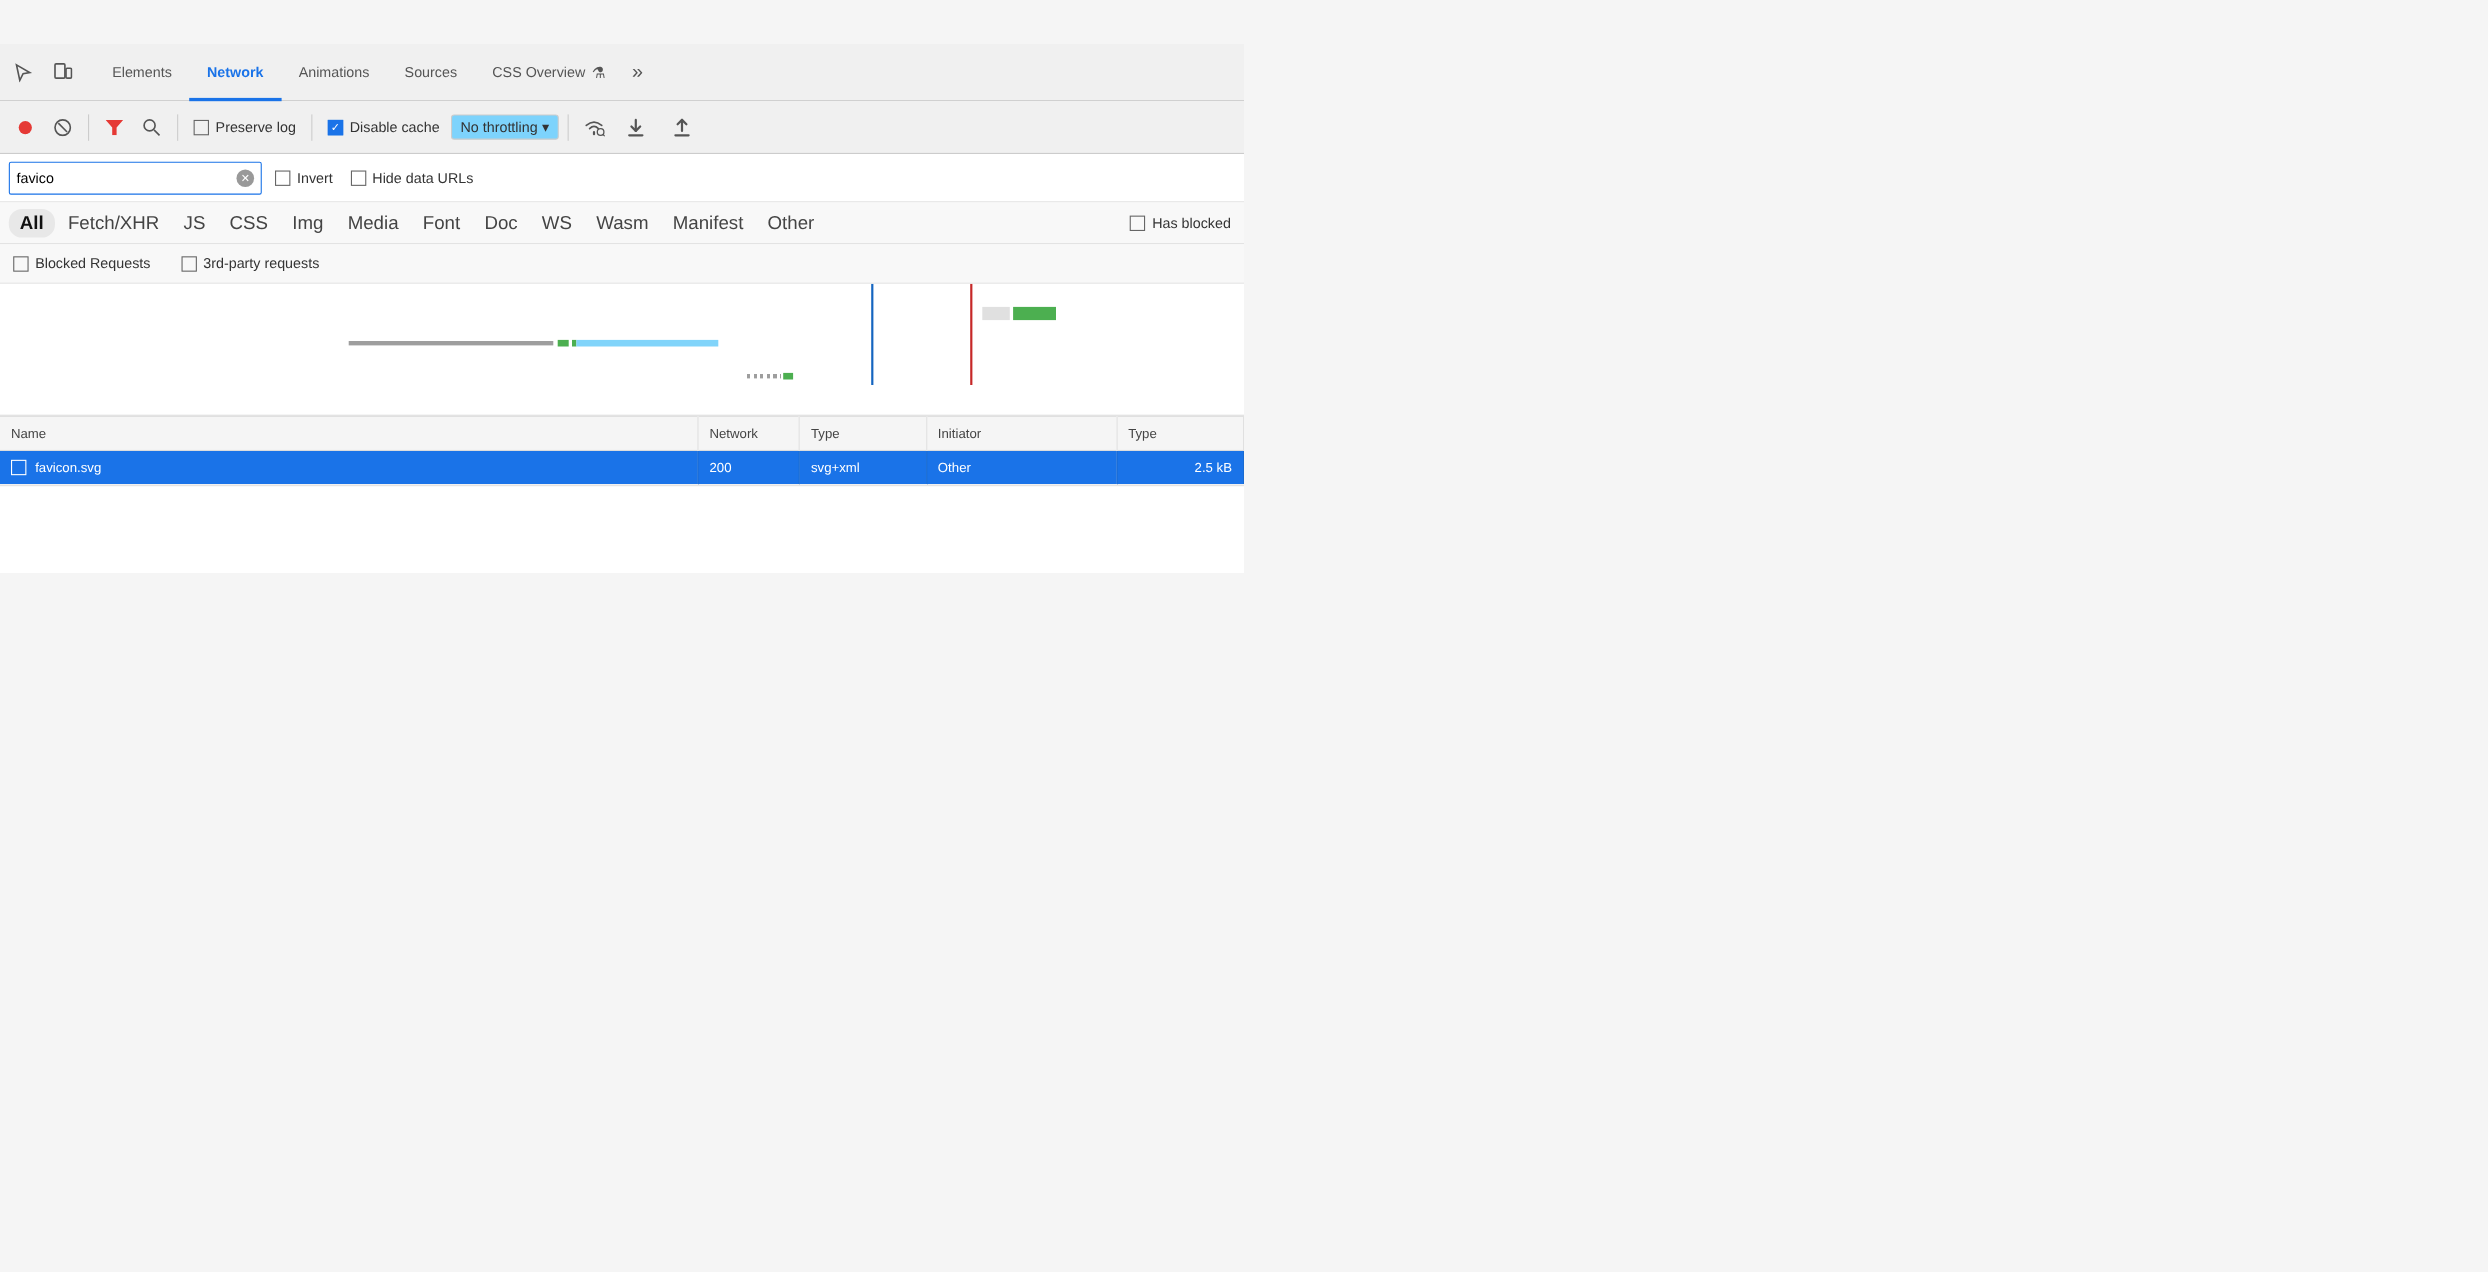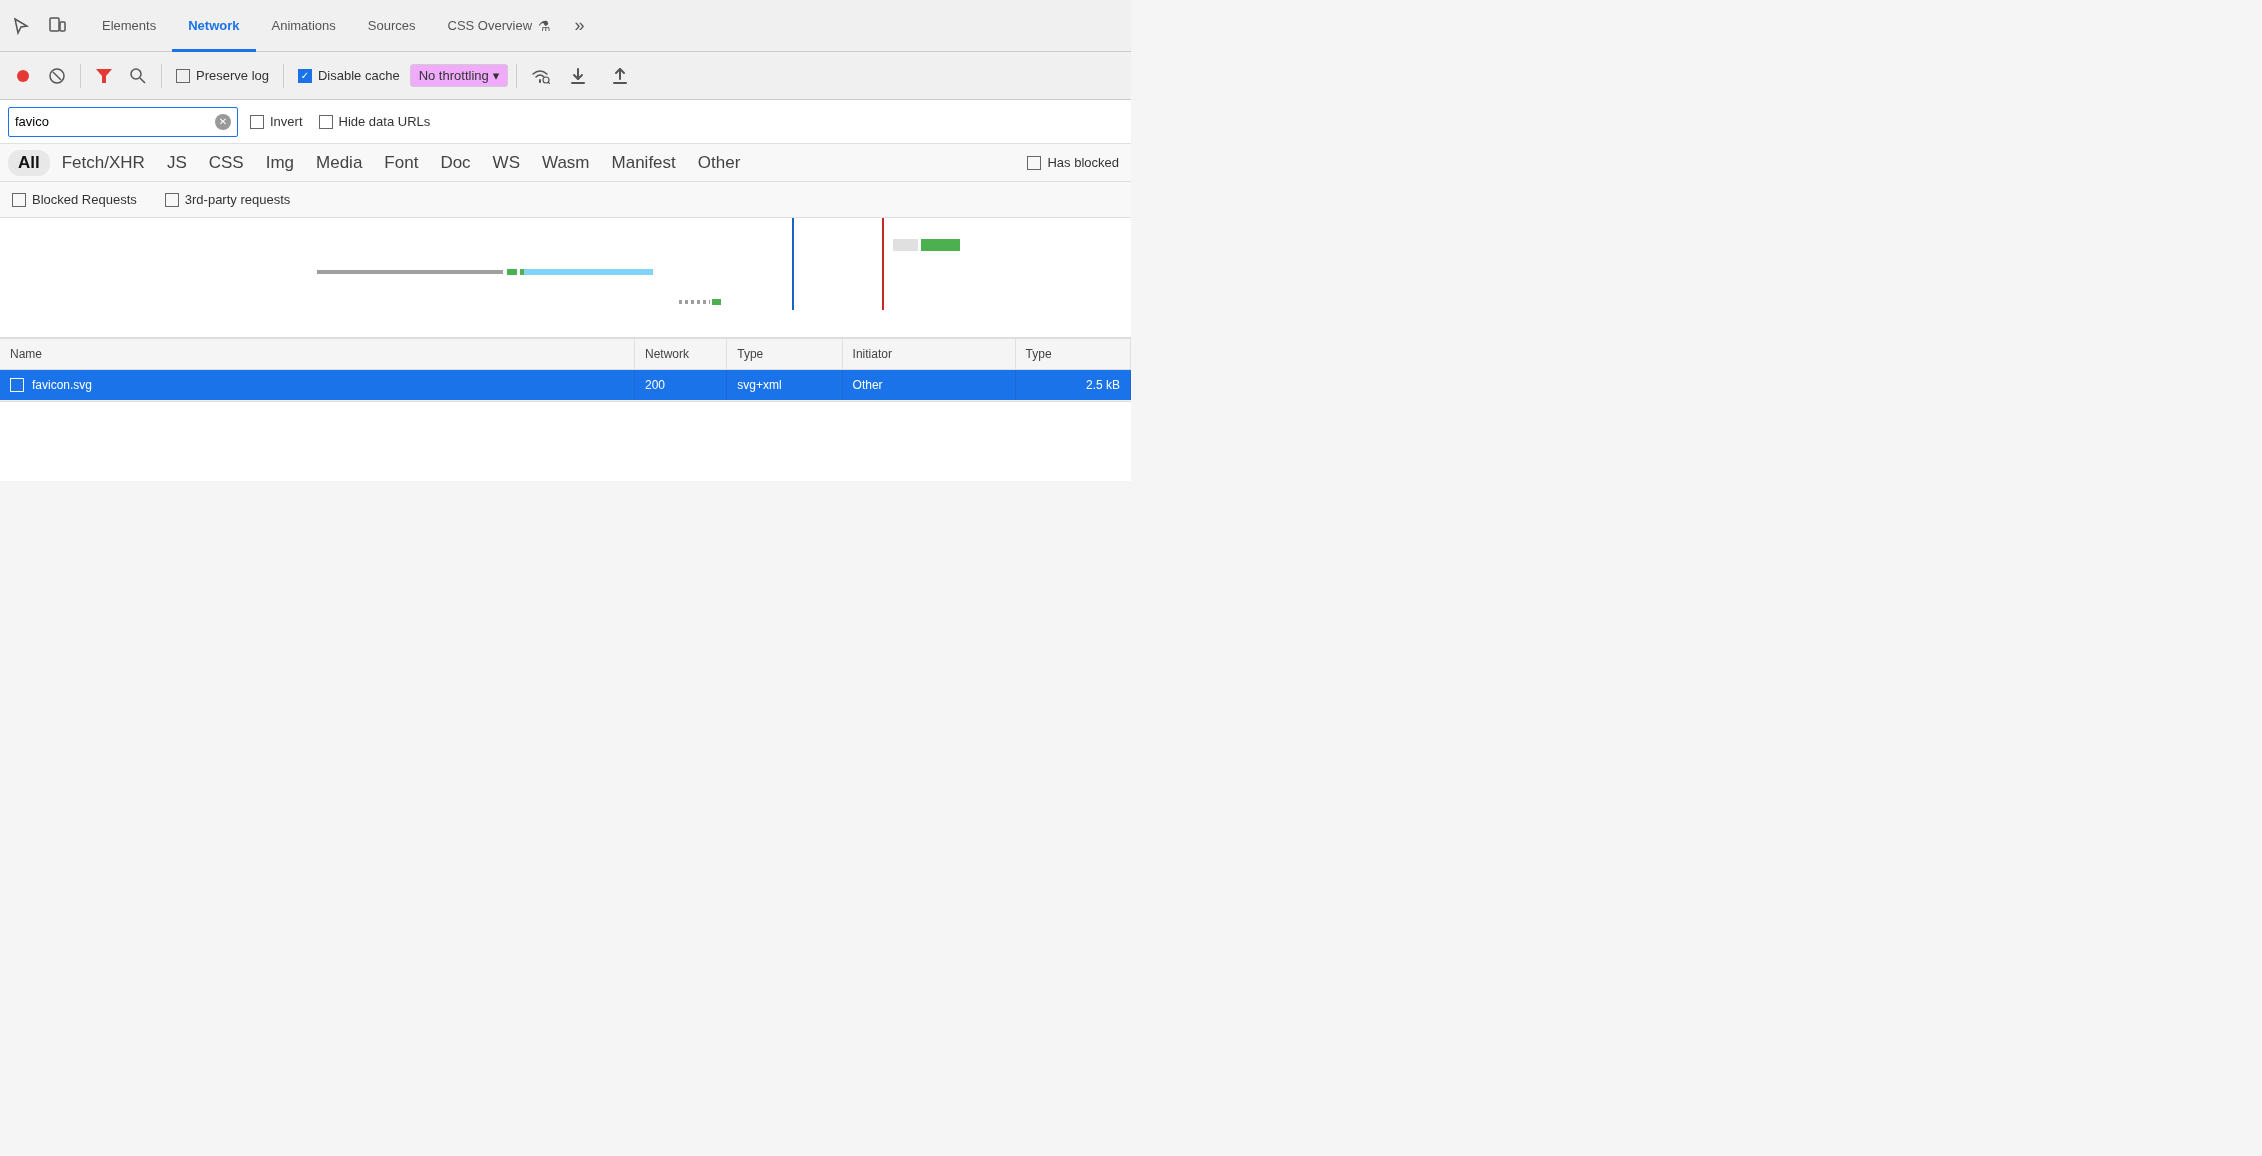--- a/index.html
+++ b/index.html
@@ -13,20 +13,21 @@
     }
 
     
     .tab-bar {
       display: flex;
       align-items: center;
       background: #f0f0f0;
       border-bottom: 1px solid #ccc;
       height: 52px;
       padding: 0 8px;
+      margin-top: 40px;
     }
     .tab-bar-icons {
       display: flex;
       align-items: center;
       gap: 10px;
       margin-right: 16px;
     }
     .icon-btn {
       width: 26px;
       height: 26px;
@@ -119,21 +120,21 @@
       color: white;
       font-size: 10px;
     }
     .throttle-select {
       display: flex;
       align-items: center;
       gap: 4px;
       padding: 3px 8px;
       border: 1px solid #ccc;
       border-radius: 3px;
-      background: #f0abfc;
+      background: #7dd3fc;
       cursor: pointer;
       font-size: 13px;
     }
     .wifi-icon { font-size: 15px; color: #555; }
     .upload-download {
       display: flex;
       gap: 12px;
       margin-left: 4px;
     }
 

